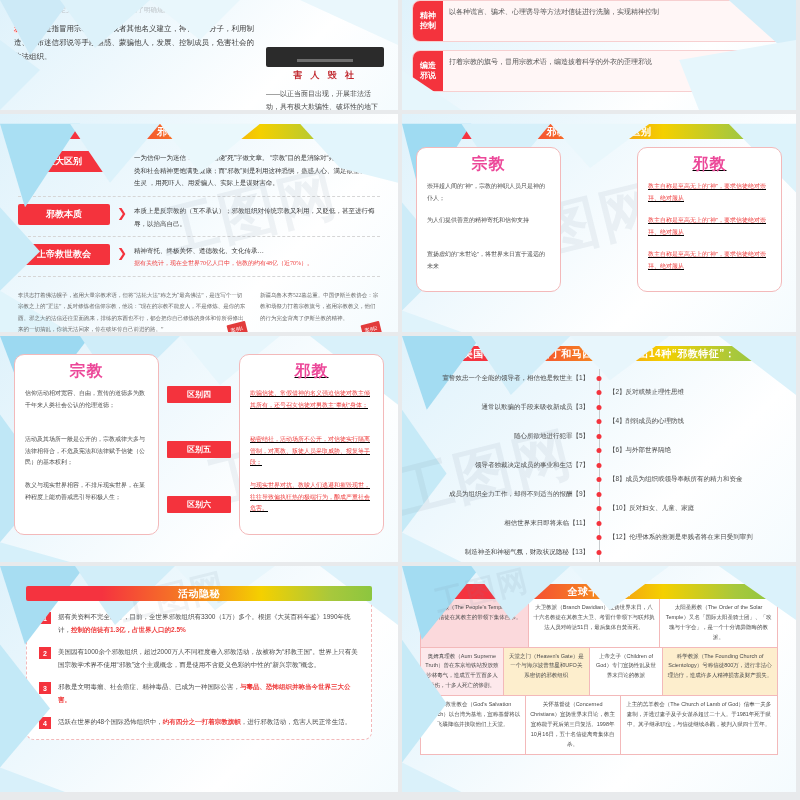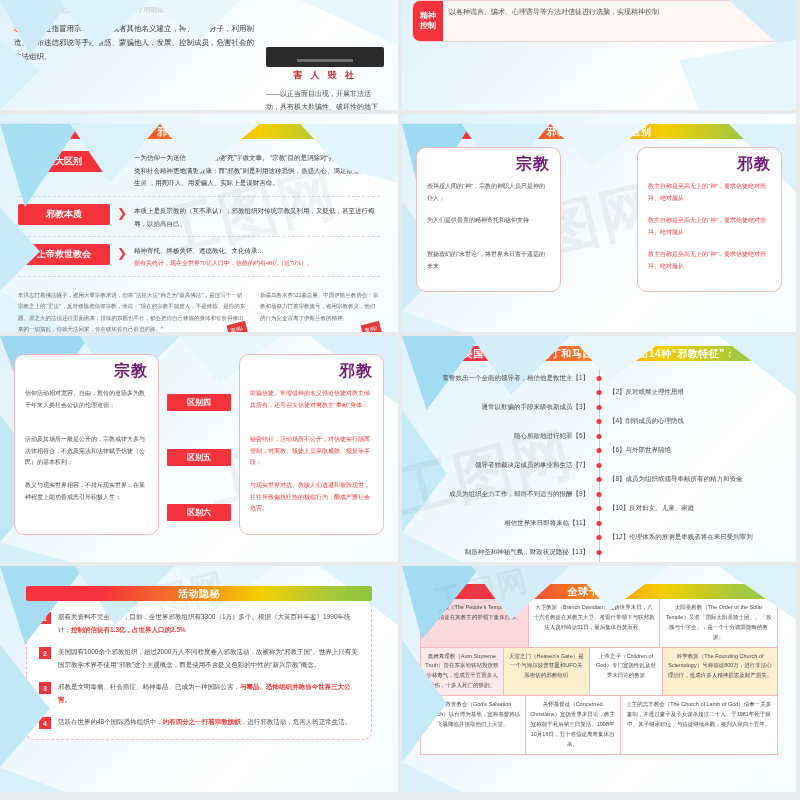--- a/index.html
+++ b/index.html
@@ -93,22 +93,22 @@
   .stamp {
     position:absolute; right:0; bottom:-2px; background:#e23b3b; color:#fff;
     font-size:5px; padding:2px 3px; transform:rotate(-14deg); border-radius:1px;
   }
 
   
   .r2r { padding:10px 14px 0; }
   .r2r .band { margin:0 4px 8px; }
   .sixwrap { display:flex; align-items:stretch; position:relative; }
   .sixcard { width:145px; flex:0 0 145px; background:#fff; border:1px solid #f3b9ba; border-radius:10px; padding:6px 10px 8px; }
-  .sixcard.right { margin-left:auto; }
-  .sixcard h4 { text-align:right; color:#701a75; font-size:16px; font-weight:bold; margin-bottom:6px; letter-spacing:1px; }
+  .sixcard.right { margin-left:auto;text-decoration:underline; }
+  .sixcard h4 { text-align:center; color:#ec4899; font-size:16px; font-weight:bold; margin-bottom:6px; letter-spacing:1px; }
   .sixcard .item { font-size:6px; line-height:1.95; color:#4a4a4a; min-height:32px; margin-bottom:2px; }
   .sixcard.right .item { color:#ef3b3b; }
   .midlabels { position:absolute; left:50%; transform:translateX(-50%); top:34px; display:flex; flex-direction:column; gap:25px; }
   .midlab { background:#f4333d; color:#fff; font-size:8px; font-weight:bold; padding:3px 10px; text-align:center; border-radius:1px; width:64px; }
 
   
   .r3l { padding:18px 14px 0; }
   .r3l .sixcard .item{ min-height:44px; }
 
   
@@ -180,20 +180,25 @@
           <polygon points="280,60 398,40 398,110 300,110" fill="#e6f6fc"></polygon>
           <polygon points="0,70 60,110 0,110" fill="#e6f6fc"></polygon>
         </svg>
       </div>
       <div class="colgrp">
         <div class="feat">
           <div class="tag" style="white-space:pre-line">精神
 控制</div>
           <div class="desc">以各种谎言、骗术、心理诱导等方法对信徒进行洗脑，实现精神控制</div>
         </div>
+        <div class="feat">
+          <div class="tag" style="white-space:pre-line">编造
+邪说</div>
+          <div class="desc">打着宗教的旗号，冒用宗教术语，编造披着科学的外衣的歪理邪说</div>
+        </div>
       </div>
     </div>
   </div>
 
   <div class="row" style="height:222px">
 
     <div class="slide r2l">
       <div class="poly">
         <svg viewBox="0 0 398 222" preserveAspectRatio="none">
           <polygon points="0,10 80,10 25,95" fill="#a9dff3"></polygon>
@@ -287,21 +292,21 @@
       <div class="wm" style="left:52%;top:40%">工图网</div>
 
       <div class="sixwrap">
         <div class="sixcard">
           <h4>宗教</h4>
           <div class="item">信仰活动相对宽容、自由，宣传的道德多为数千年来人类社会公认的伦理道德；</div>
           <div class="item">活动及其场所一般是公开的，宗教戒律大多与法律相符合，不危及宪法和法律赋予信徒（公民）的基本权利；</div>
           <div class="item">教义与现实世界相容，不排斥现实世界，在某种程度上能劝善戒恶引导积极人生；</div>
         </div>
 
-        <div class="midlabels" style="top:40px;gap:38px">
+        <div class="midlabels" style="top:32px;gap:38px">
           <div class="midlab">区别四</div>
           <div class="midlab">区别五</div>
           <div class="midlab">区别六</div>
         </div>
 
         <div class="sixcard right">
           <h4>邪教</h4>
           <div class="item">欺骗信徒、常假借神的名义强迫信徒对教主倾其所有，还号召女信徒对男教主“奉献”身体；</div>
           <div class="item">秘密结社，活动场所不公开，对信徒实行隔离管制，对离教、叛徒人员采取威胁、报复等手段；</div>
           <div class="item">与现实世界对抗、教唆人们逃避和摧毁现世，往往导致偏执狂热的极端行为，酿成严重社会危害。</div>

